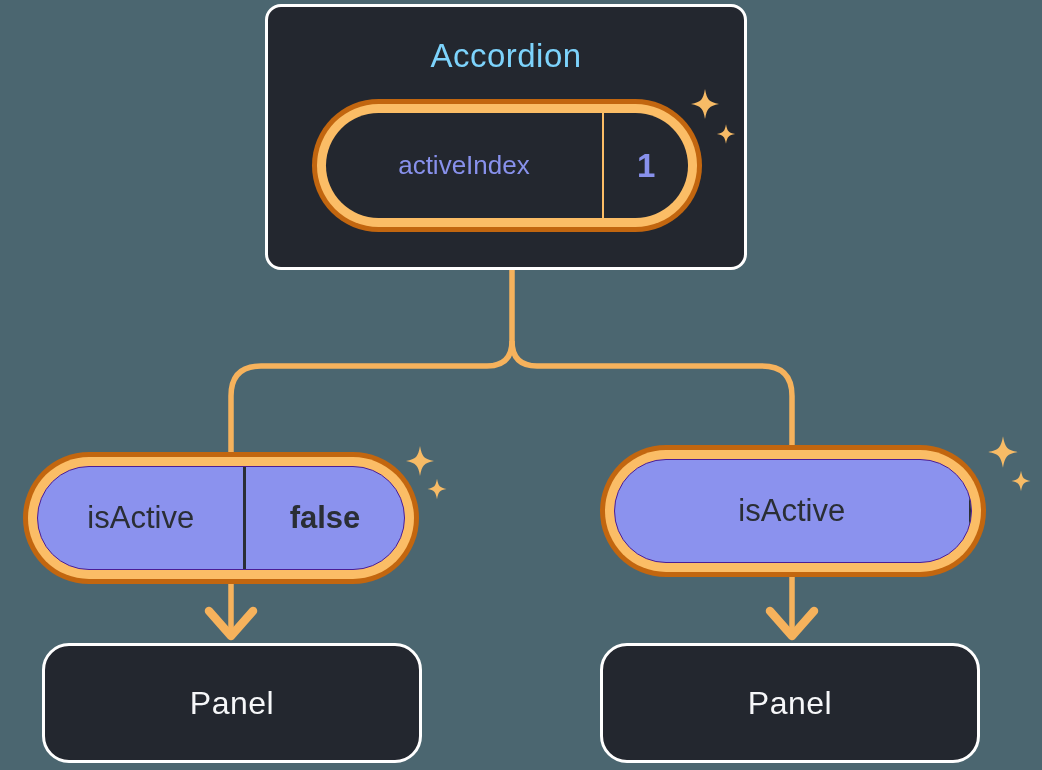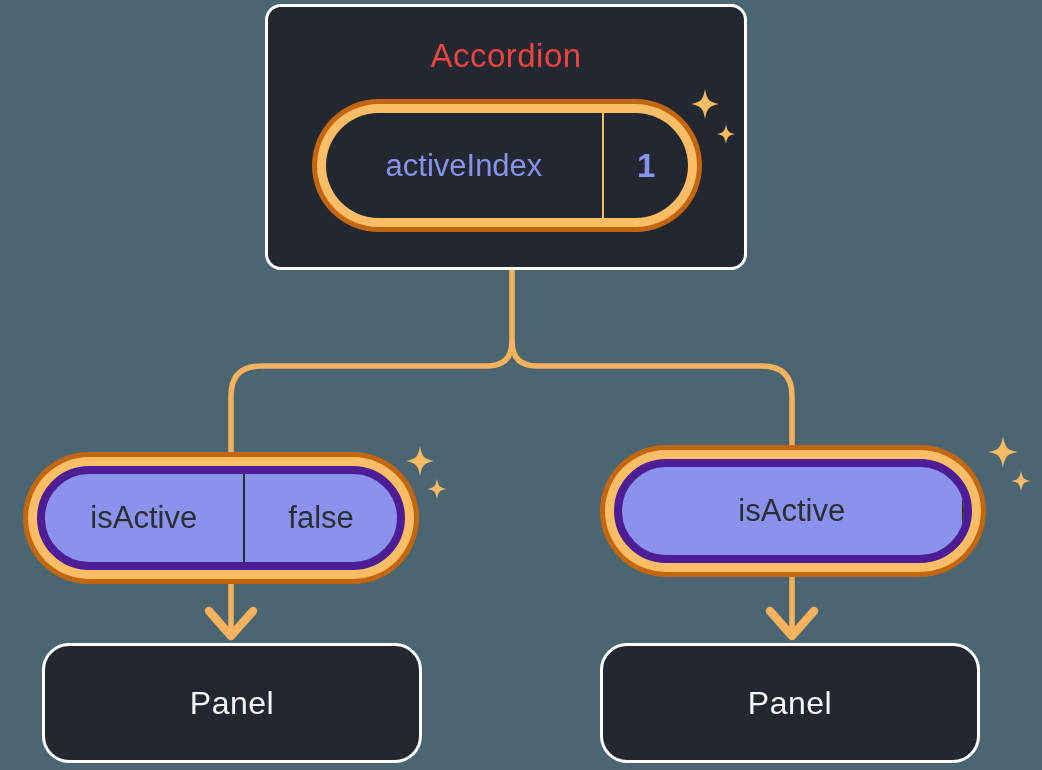--- a/index.html
+++ b/index.html
@@ -26,21 +26,21 @@
     border-radius:16px;
     box-sizing:border-box;
     z-index:2;
   }
   .root-box{ left:265px; top:4px; width:482px; height:266px; }
   .root-title{
     margin-top:30px;
     text-align:center;
     font-size:33px;
     font-weight:500;
-    color:#ef4444;
+    color:#7dd3fc;
     letter-spacing:0.5px;
   }
   .panel-box{ top:643px; width:380px; height:120px; display:flex; align-items:center; justify-content:center;border-radius:27px; }
   .panel-left{ left:42px; }
   .panel-right{ left:600px; }
   .panel-label{ font-size:32px; font-weight:500; color:#F6F7F9; letter-spacing:0.5px; }
 
   
   .pill-outer{
     position:absolute;
@@ -64,30 +64,30 @@
     align-items:stretch;
     overflow:hidden;
     box-sizing:border-box;
   }
   .pill-cell{
     display:flex; align-items:center; justify-content:center;
   }
   
   .root-pill{ left:312px; top:99px; width:390px; height:133px; }
   .root-pill .pill-inner{ background:#23272F; }
-  .root-pill .pill-cell{ color:#8891EC; font-size:31px; }
+  .root-pill .pill-cell{ color:#8891EC; font-size:26px; }
   .root-pill .cell-name{ flex:3.3; }
   .root-pill .cell-value{ flex:1; font-weight:700; font-size:33px; }
   .root-pill .pill-divider{ width:2.5px; background:#FBBD66; }
 
   
-  .child-pill .pill-inner{ background:#8B92EE; border:8px solid #4c1d95; }
+  .child-pill .pill-inner{ background:#8B92EE; border:1px solid #4c1d95; }
   .child-pill .pill-cell{ color:#2A2E35; font-size:31px; }
   .child-pill .cell-name{ flex:1.3; }
-  .child-pill .cell-value{ flex:1; font-weight:400; }
+  .child-pill .cell-value{ flex:1; font-weight:700; }
   .child-pill .pill-divider{ width:2.5px; background:#2A2E35; }
   .pill-left{ left:23px; top:452px; width:396px; height:132px; }
   .pill-right{ left:600px; top:445px; width:386px; height:132px; }
 
   
   .sparkles{ position:absolute; left:0; top:0; z-index:3; }
 </style>
 </head>
 <body>
 

